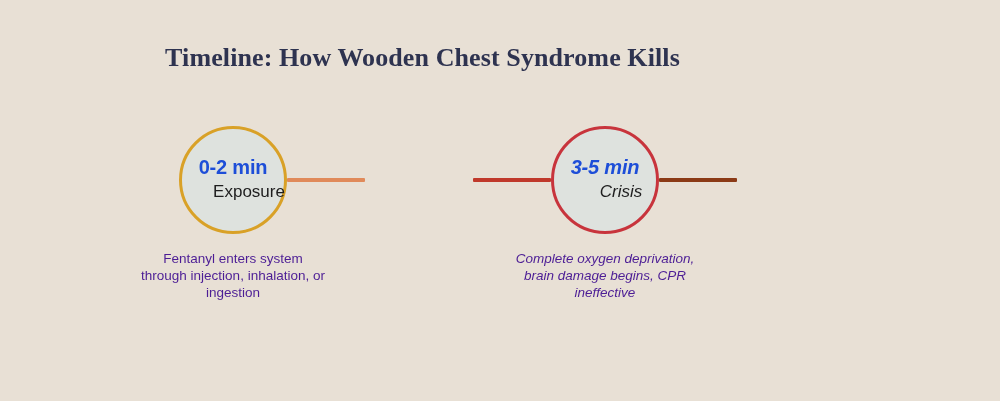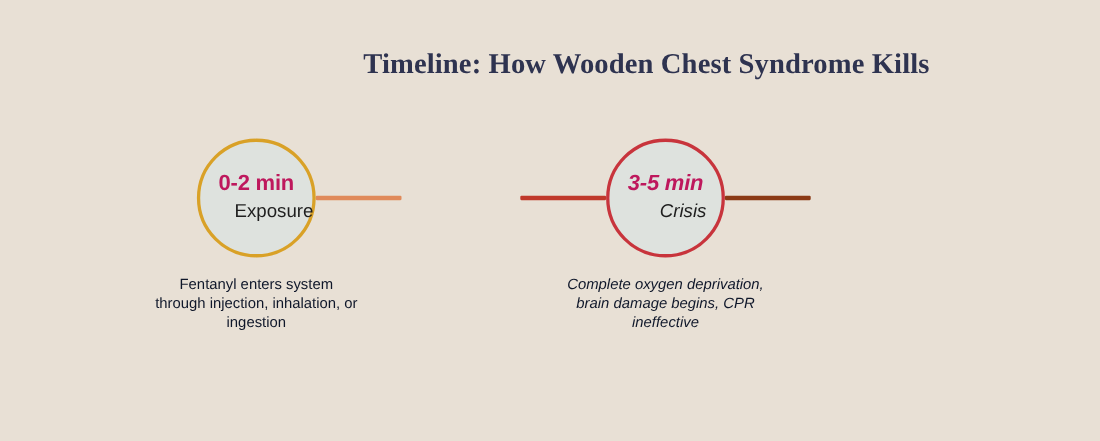--- a/index.html
+++ b/index.html
@@ -19,21 +19,21 @@
     width: 1000px;
     height: 401px;
     background: #E8E0D5;
   }
 
   .page-title {
     position: absolute;
     top: 43px;
     left: 0;
     width: 845px;
-    text-align: right;
+    text-align: center;
     font-family: "Liberation Serif", "DejaVu Serif", serif;
     font-size: 26px;
     font-weight: bold;
     color: #2E3350;
     letter-spacing: 0.1px;
   }
 
   .timeline {
     position: absolute;
     top: 126px;
@@ -77,21 +77,21 @@
     border: 3px solid #D9A127;
     display: flex;
     flex-direction: column;
     align-items: center;
     justify-content: center;
   }
 
   .step-time {
     font-size: 20px;
     font-weight: bold;
-    color: #be185d;
+    color: #1d4ed8;
     line-height: 1.15;
     white-space: nowrap;
     letter-spacing: -0.2px;
   }
 
   .step-phase {
     font-size: 17px;
     font-weight: normal;
     color: #1E1E1E;
     line-height: 1.3;
@@ -101,21 +101,21 @@
   }
 
   .step-caption {
     position: absolute;
     top: 124px;
     left: -38px;
     width: 184px;
     text-align: center;
     font-size: 13.5px;
     line-height: 17px;
-    color: #0f172a;
+    color: #4c1d95;
   }
 
   .step-0 { left: 0px; }
   .step-1 { left: 186px; }
   .step-2 { left: 372px; font-style: italic; }
   .step-3 { left: 558px; }
 </style>
 </head>
 <body style="background: rgb(232, 224, 213);">
 

